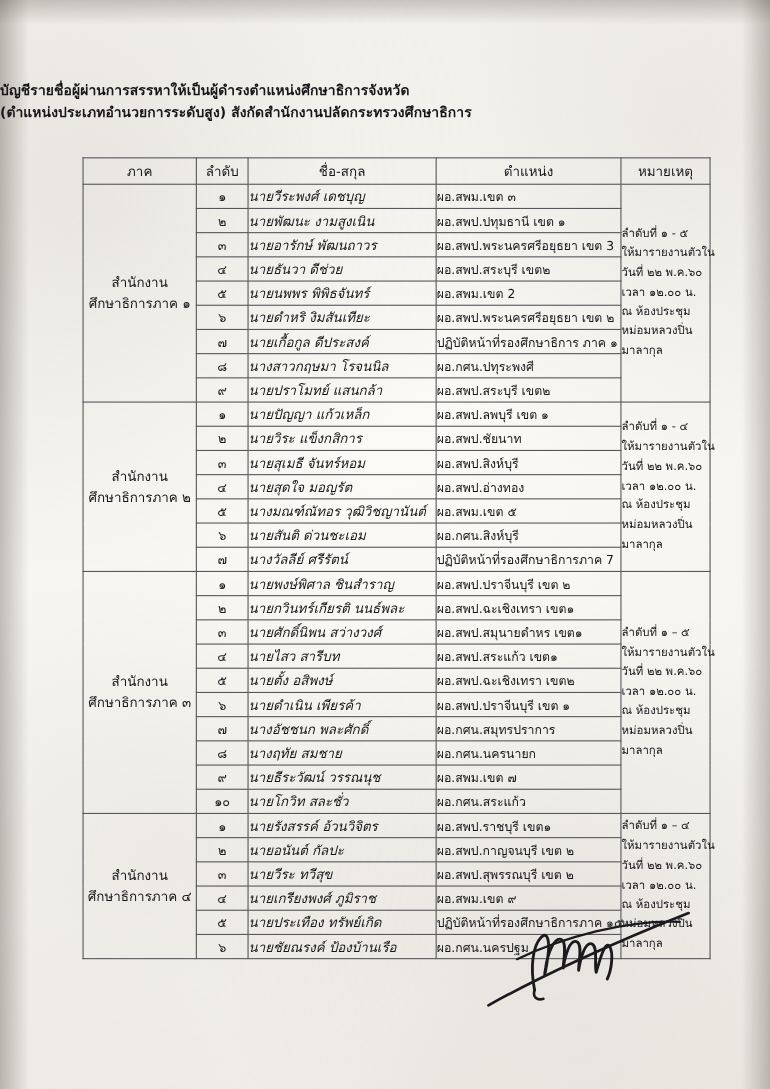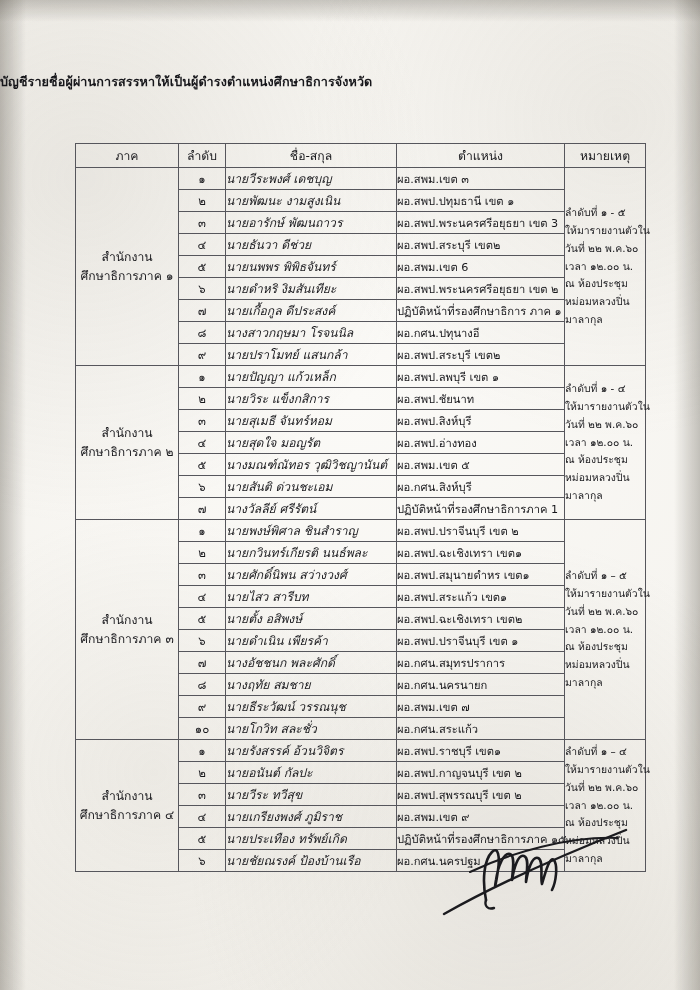--- a/index.html
+++ b/index.html
@@ -158,20 +158,21 @@
 
 <div class="page">
 
   <div class="edge-top"></div>
   <div class="edge-left"></div>
   <div class="edge-right"></div>
   <div class="grain"></div>
 
   <div class="heading">
     <span class="ln">บัญชีรายชื่อผู้ผ่านการสรรหาให้เป็นผู้ดำรงตำแหน่งศึกษาธิการจังหวัด</span>
+    <span class="ln">(ตำแหน่งประเภทอำนวยการระดับสูง) สังกัดสำนักงานปลัดกระทรวงศึกษาธิการ</span>
   </div>
 
   <div class="tbl-wrap">
     <table class="roster">
       <colgroup>
         <col class="c-region">
           <col class="c-no">
           <col class="c-name">
           <col class="c-pos">
           <col class="c-note">
@@ -215,36 +216,36 @@
             <td class="pos">ผอ.สพป.พระนครศรีอยุธยา เขต 3</td>
           </tr>
           <tr>
             <td class="no">๔</td>
             <td class="name">นายธันวา  ดีช่วย</td>
             <td class="pos">ผอ.สพป.สระบุรี เขต๒</td>
           </tr>
           <tr>
             <td class="no">๕</td>
             <td class="name">นายนพพร  พิพิธจันทร์</td>
-            <td class="pos">ผอ.สพม.เขต 6</td>
+            <td class="pos">ผอ.สพม.เขต 2</td>
           </tr>
           <tr>
             <td class="no">๖</td>
             <td class="name">นายดำหริ  งิมสันเทียะ</td>
             <td class="pos">ผอ.สพป.พระนครศรีอยุธยา เขต ๒</td>
           </tr>
           <tr>
             <td class="no">๗</td>
             <td class="name">นายเกื้อกูล  ดีประสงค์</td>
             <td class="pos">ปฏิบัติหน้าที่รองศึกษาธิการ ภาค ๑</td>
           </tr>
           <tr>
             <td class="no">๘</td>
             <td class="name">นางสาวกฤษมา โรจนนิล</td>
-            <td class="pos">ผอ.กศน.ปทุนางอี</td>
+            <td class="pos">ผอ.กศน.ปทุระพงศี</td>
           </tr>
           <tr>
             <td class="no">๙</td>
             <td class="name">นายปราโมทย์  แสนกล้า</td>
             <td class="pos">ผอ.สพป.สระบุรี เขต๒</td>
           </tr>
           <tr>
             <td class="region" rowspan="7">
               <span class="r1">สำนักงาน</span>
               <span class="r2">ศึกษาธิการภาค ๒</span>
@@ -283,21 +284,21 @@
             <td class="pos">ผอ.สพม.เขต ๕</td>
           </tr>
           <tr>
             <td class="no">๖</td>
             <td class="name">นายสันติ  ด่วนชะเอม</td>
             <td class="pos">ผอ.กศน.สิงห์บุรี</td>
           </tr>
           <tr>
             <td class="no">๗</td>
             <td class="name">นางวัลลีย์  ศรีรัตน์</td>
-            <td class="pos">ปฏิบัติหน้าที่รองศึกษาธิการภาค 1</td>
+            <td class="pos">ปฏิบัติหน้าที่รองศึกษาธิการภาค 7</td>
           </tr>
           <tr>
             <td class="region" rowspan="10">
               <span class="r1">สำนักงาน</span>
               <span class="r2">ศึกษาธิการภาค ๓</span>
             </td>
             <td class="no">๑</td>
             <td class="name">นายพงษ์พิศาล  ชินสำราญ</td>
             <td class="pos">ผอ.สพป.ปราจีนบุรี เขต ๒</td>
             <td class="note" rowspan="10">

